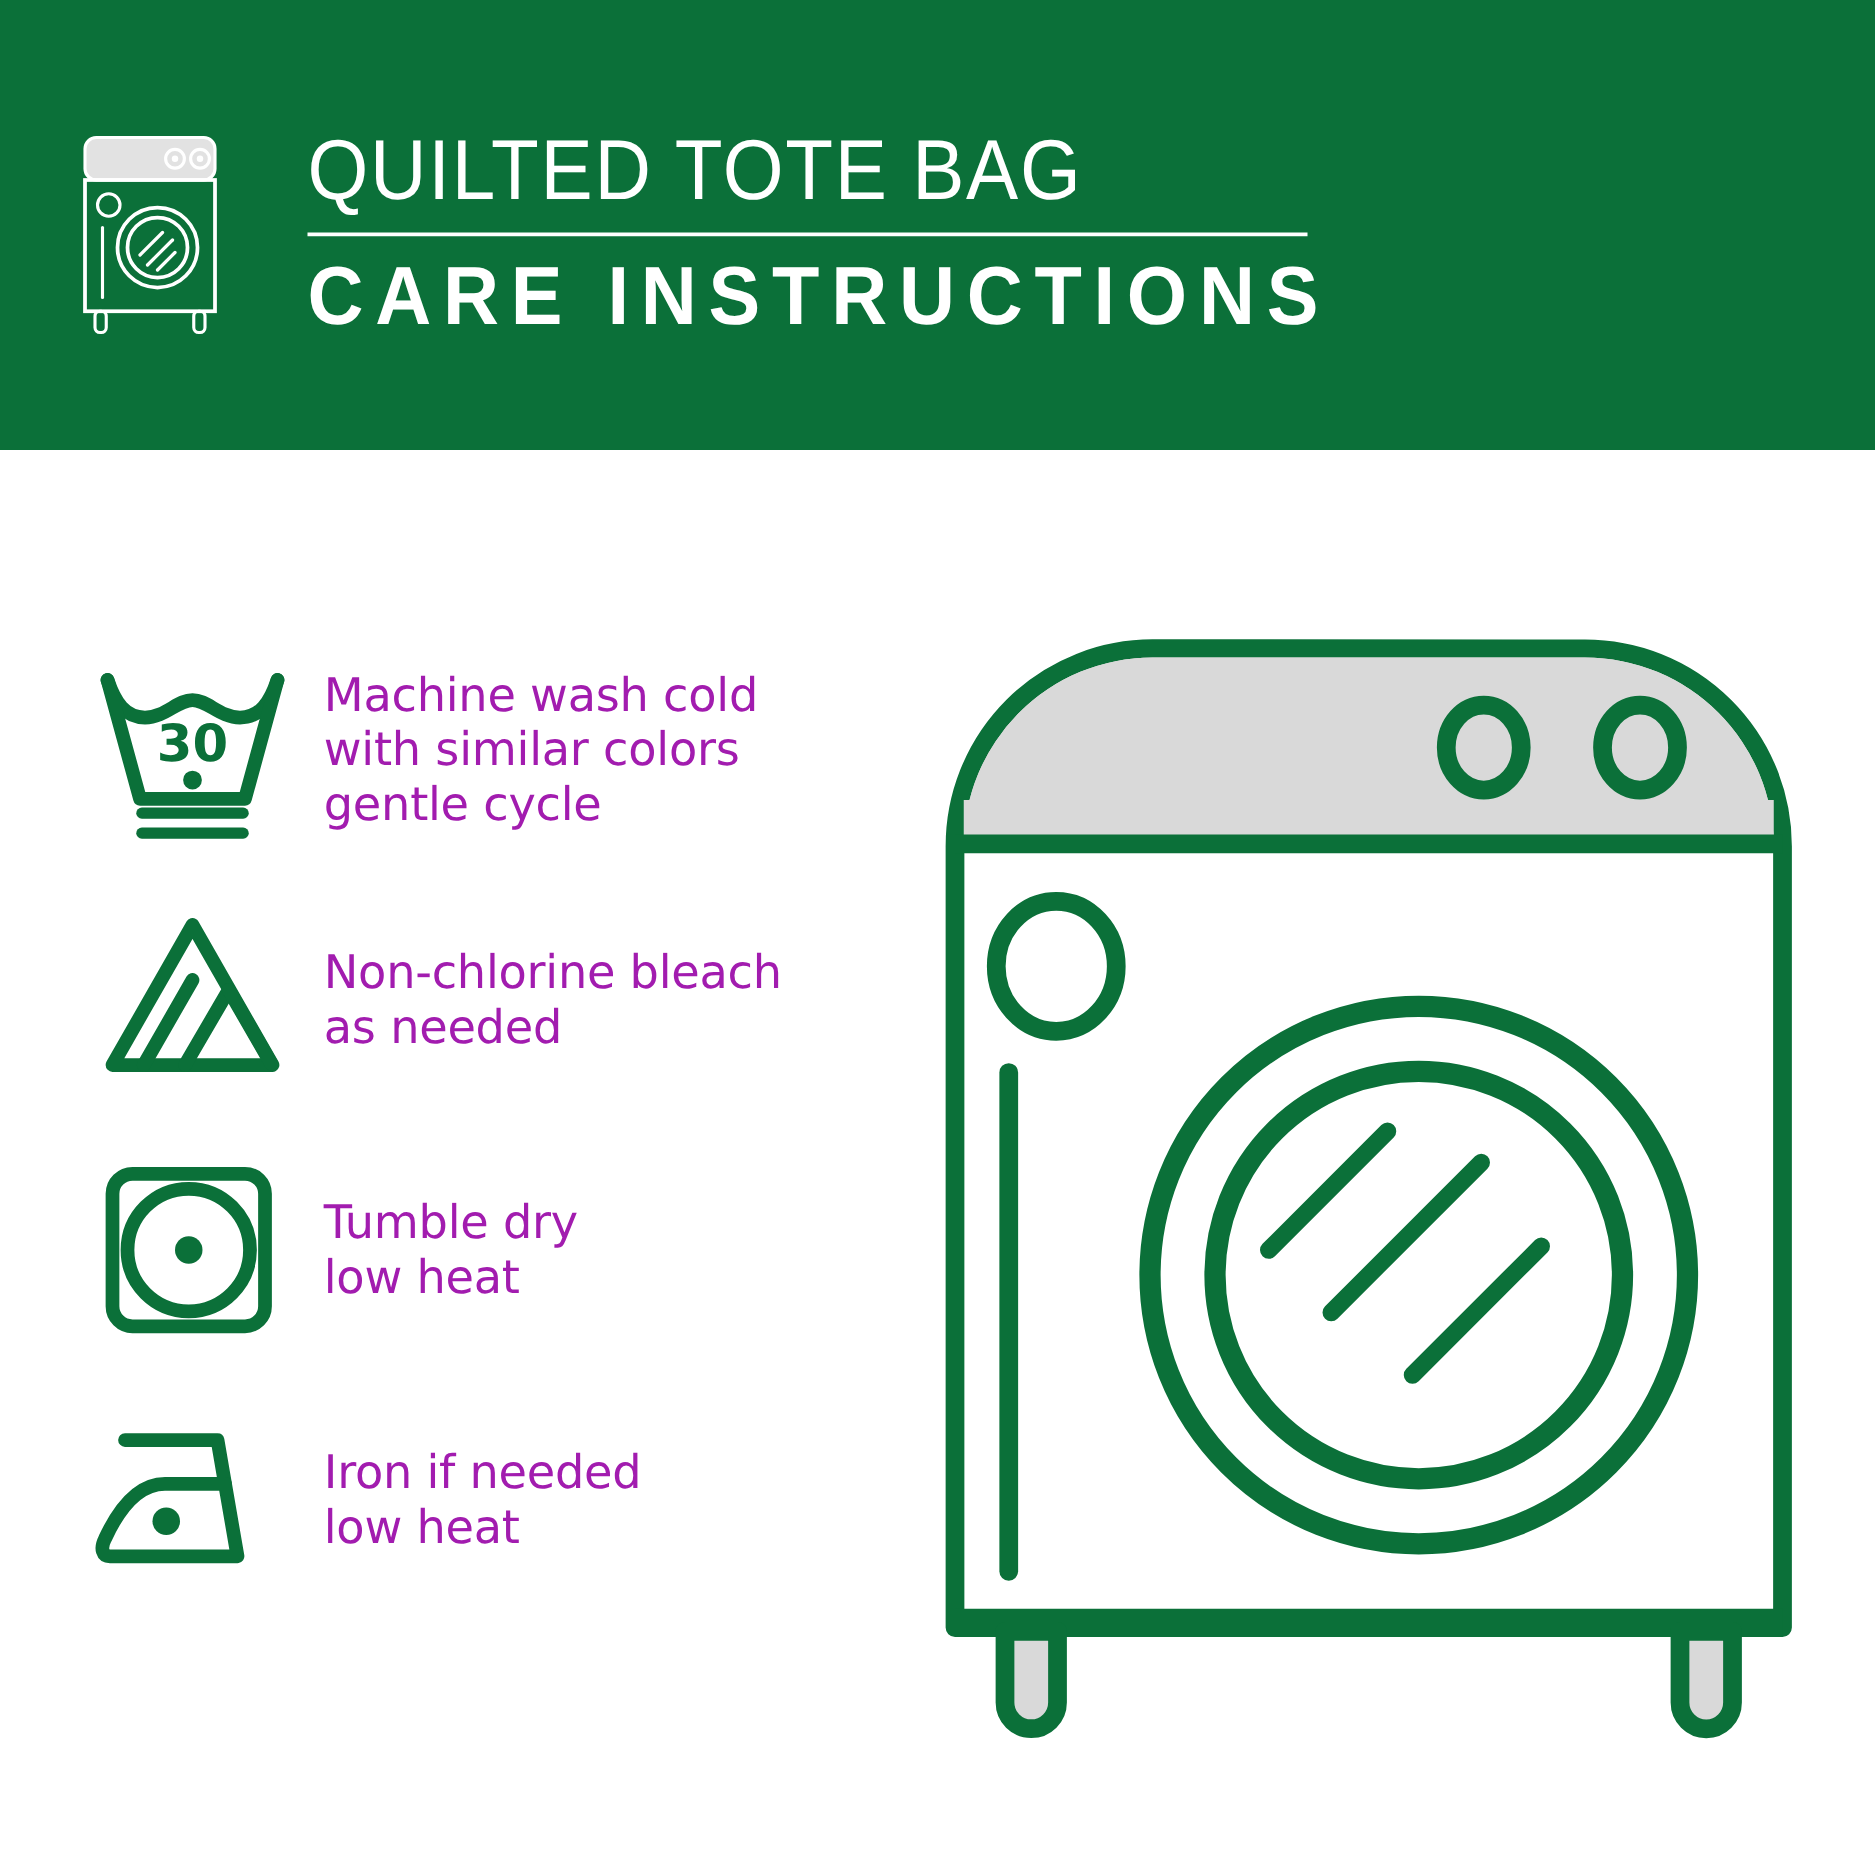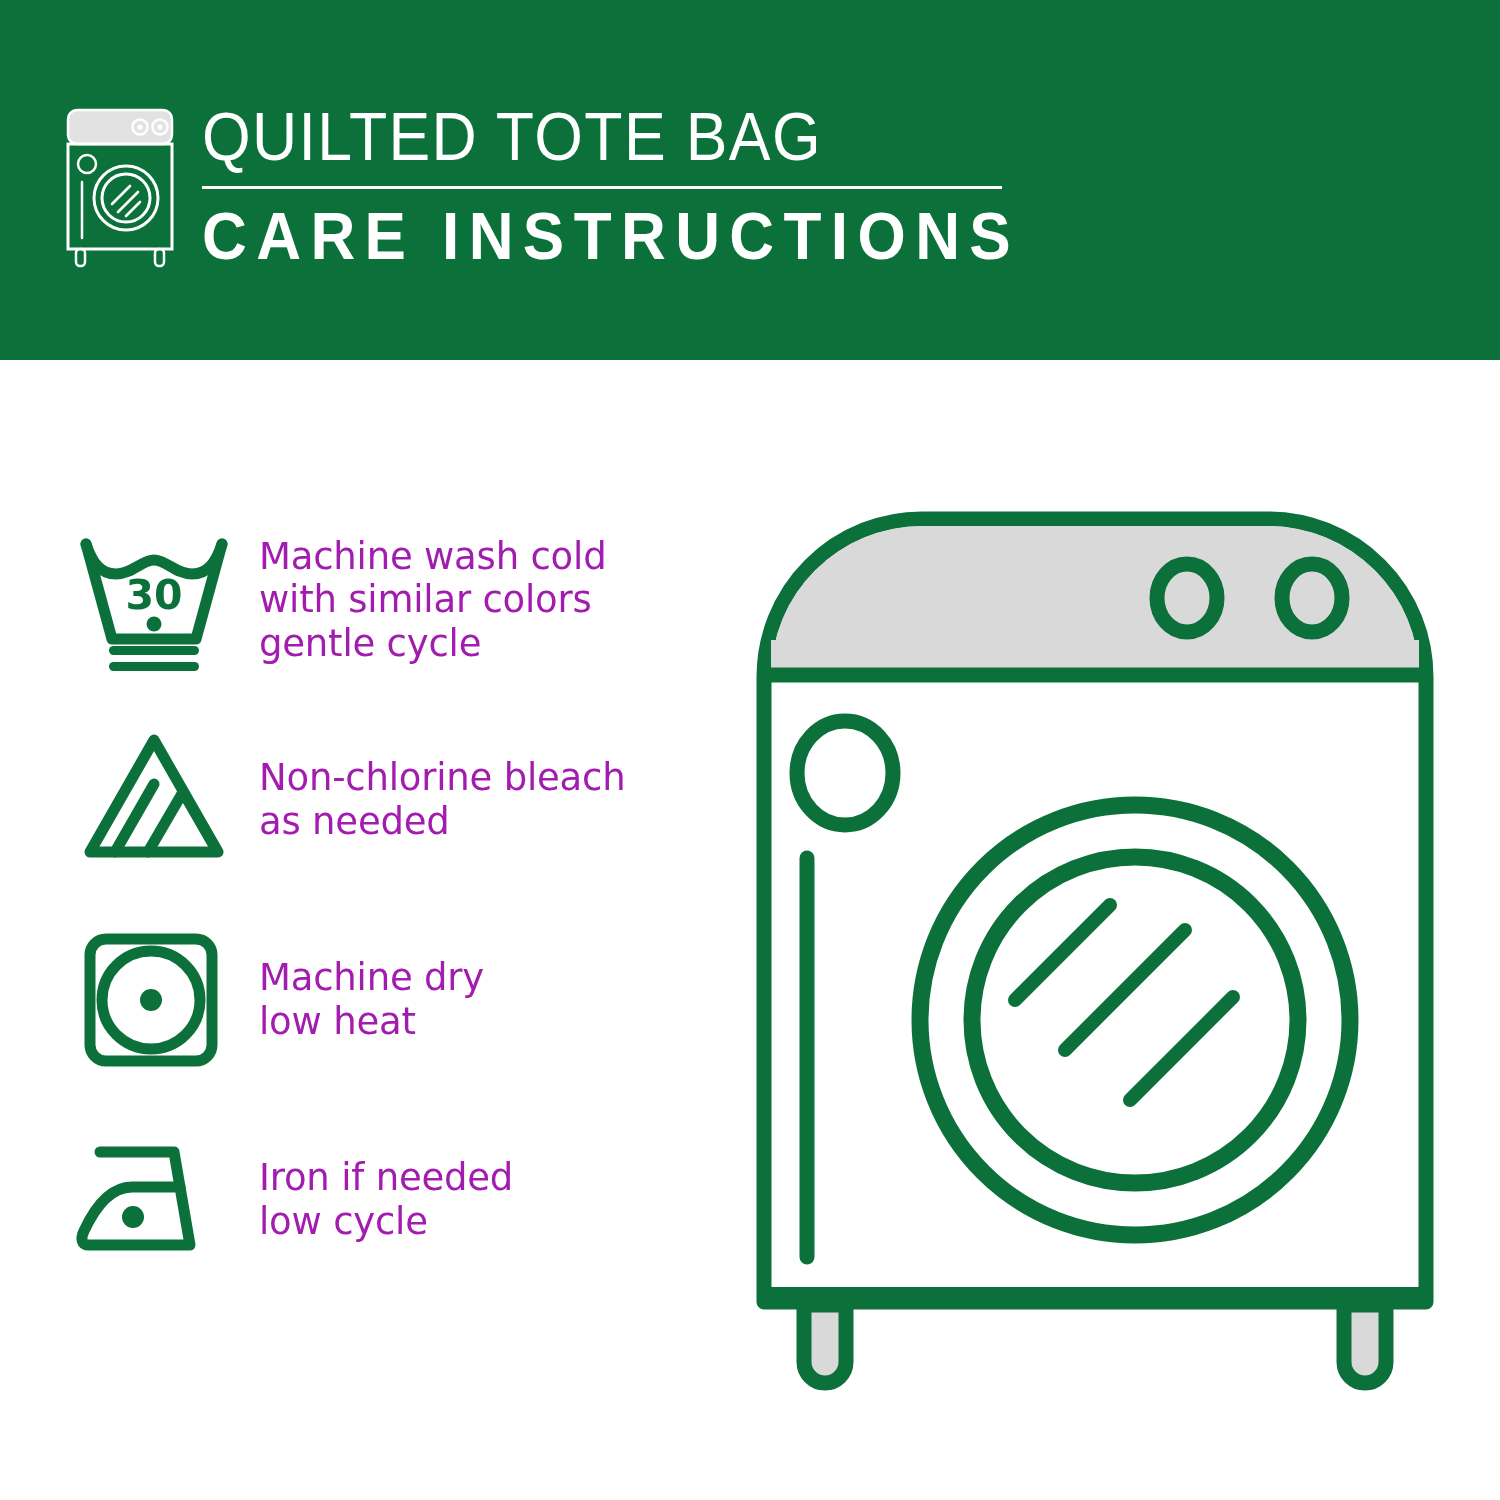--- a/index.html
+++ b/index.html
@@ -35,20 +35,21 @@
   .header-icon {
     width: 120px;
     height: 165px;
     flex: 0 0 auto;
     margin-right: 22px;
     margin-top: 6px;
   }
   .header-text {
     display: block;
     padding-top: 2px;
+    margin-left: 44px;
   }
   .title {
     color: #ffffff;
     font-family: "Liberation Sans Narrow", "Liberation Sans", sans-serif;
     font-size: 68px;
     font-weight: 300;
     letter-spacing: 1.5px;
     line-height: 1.0;
     white-space: nowrap;
     transform: scaleX(0.92);
@@ -191,38 +192,38 @@
   </div>
 
   <div class="care-row">
     <div class="care-symbol">
       <svg width="168" height="148" viewBox="0 0 168 148">
         <rect x="20" y="13" width="122" height="122" rx="16" fill="none" stroke="#0b7039" stroke-width="11"></rect>
         <circle cx="81" cy="74" r="49" fill="none" stroke="#0b7039" stroke-width="11"></circle>
         <circle cx="81" cy="74" r="11" fill="#0b7039"></circle>
       </svg>
     </div>
-    <div class="care-text">Machine dry
+    <div class="care-text">Tumble dry
 low heat</div>
   </div>
 
   <div class="care-row">
     <div class="care-symbol">
       <svg width="168" height="130" viewBox="0 0 168 130">
         <g fill="none" stroke="#0b7039" stroke-width="11" stroke-linecap="round" stroke-linejoin="round">
 
           <path d="M30 17 L 104 17 L 110 52"></path>
 
           <path d="M110 52 L 120 110 L 18 110 C 12 110, 10 104, 14 96 C 26 70, 42 52, 62 52 L 110 52 Z"></path>
         </g>
         <circle cx="63" cy="82" r="11" fill="#0b7039"></circle>
       </svg>
     </div>
     <div class="care-text">Iron if needed
-low cycle</div>
+low heat</div>
   </div>
 
 </div>
 
 <div class="machine-wrap">
   <svg width="720" height="950" viewBox="0 0 720 950">
 
     <path d="M29 187 A 158 158 0 0 1 187 29 L 533 29 A 158 158 0 0 1 691 187 L 691 812 L 29 812 Z" fill="#ffffff" stroke="#0b7039" stroke-width="15" stroke-linejoin="round"></path>
 
     <path d="M36 187 A 151 151 0 0 1 187 36 L 533 36 A 151 151 0 0 1 684 187 L 684 178 L 36 178 Z" fill="#d9d9d9"></path>

